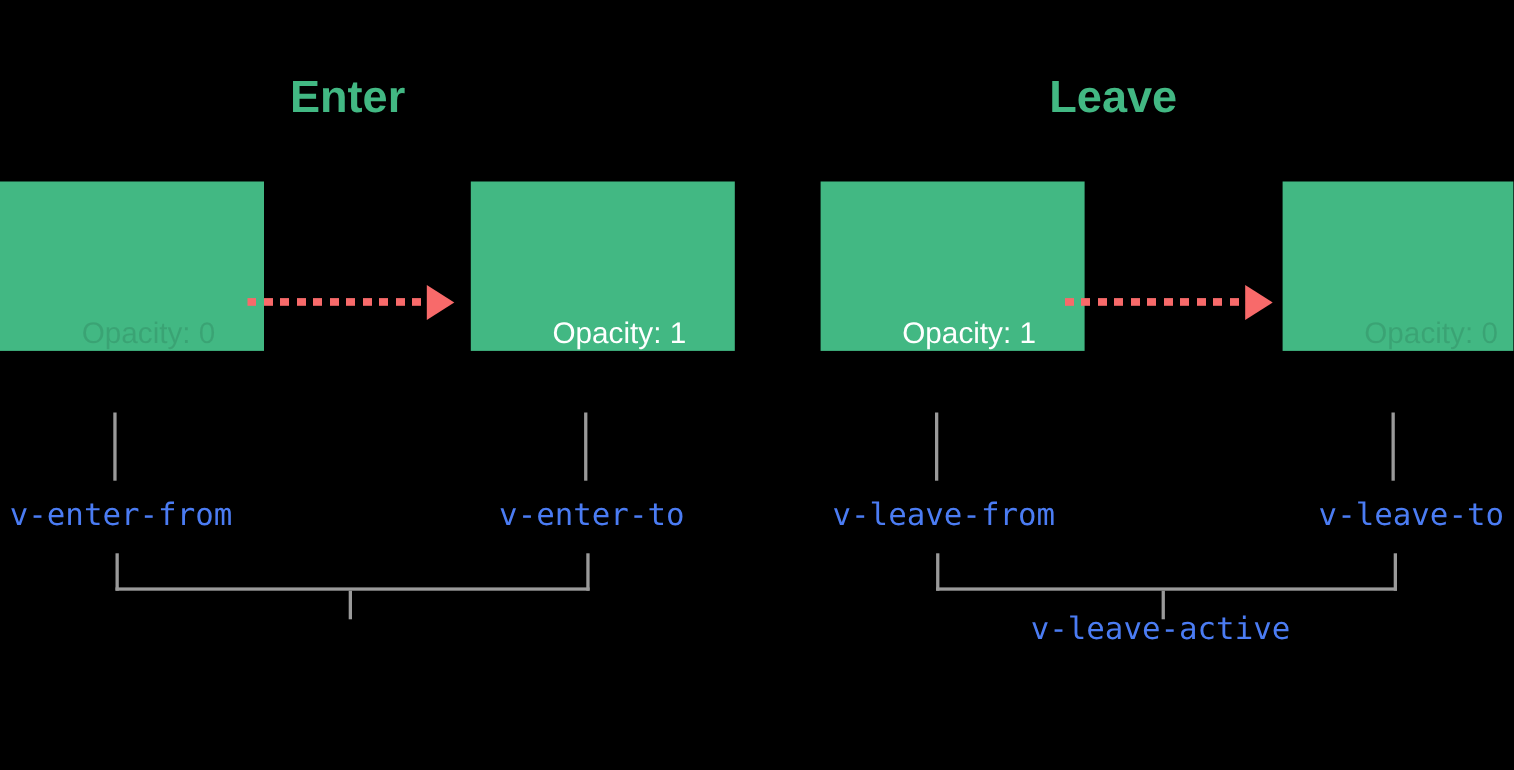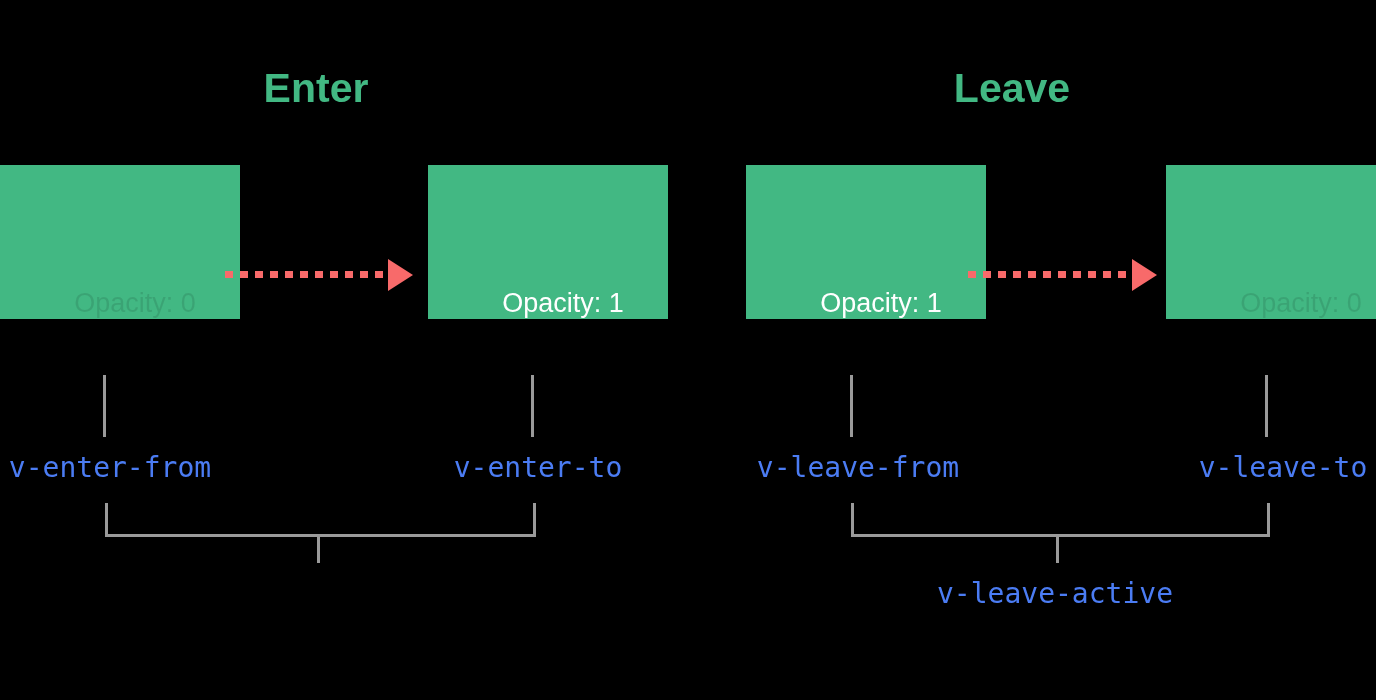--- a/index.html
+++ b/index.html
@@ -116,21 +116,21 @@
     position: absolute;
     top: 537px;
     width: 3px;
     height: 26px;
     background: var(--line, #9a9a9a);
   }
   .stem.enter { left: 317px; }
   .stem.leave { left: 1056px; }
 
   .clabel.enter-active { left: 322px; top: 577px; }
-  .clabel.leave-active { left: 1055px; top: 577px; }
+  .clabel.leave-active { left: 1055px; top: 555px; }
 </style>
 </head>
 <body>
 
 <div class="stage">
 
   <div class="title enter">Enter</div>
 
   <div class="box b1 faded">
     <span class="box-text">Opacity: 0</span>

